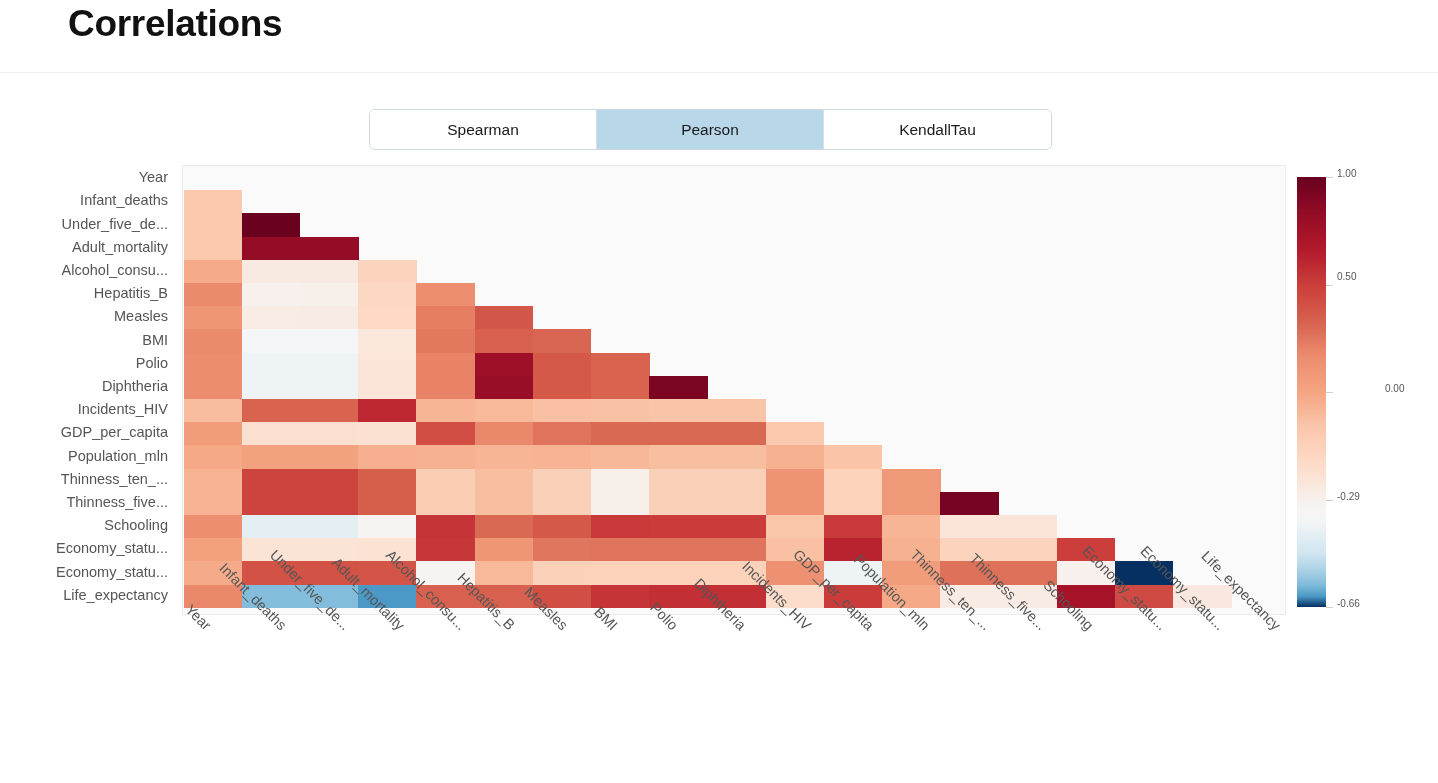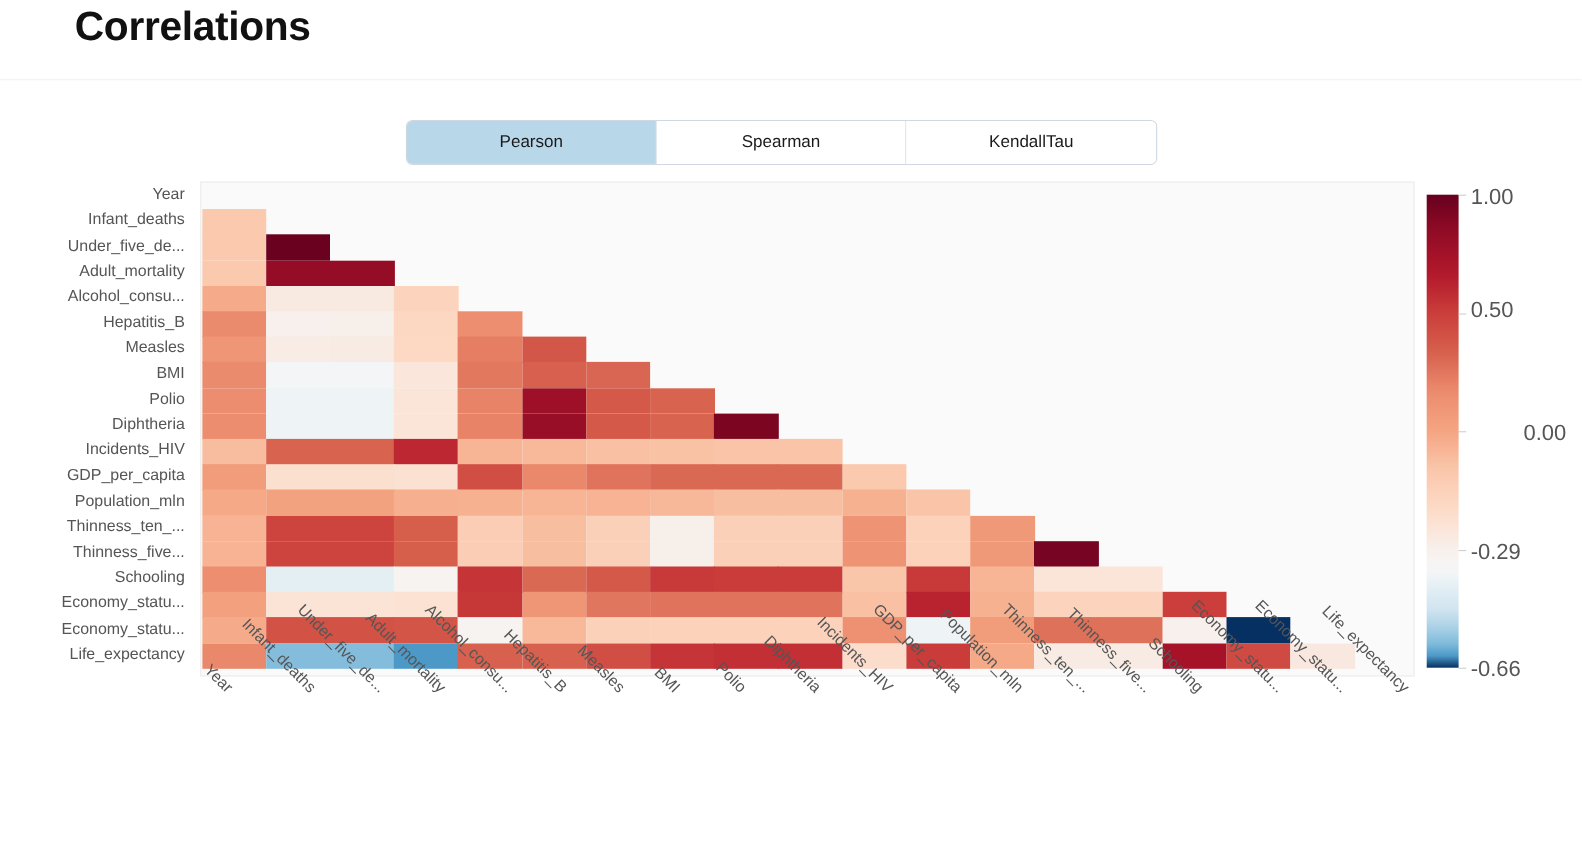--- a/index.html
+++ b/index.html
@@ -83,40 +83,40 @@
   .colorbar {
     position: absolute; left: 0; top: 0;
     width: 29px; height: 430px;
   }
   .cb-tick {
     position: absolute; left: 29px;
     width: 7px; height: 1px; background: #cfcfcf;
   }
   .cb-label {
     position: absolute; left: 40px;
-    font-size: 20px; color: #555555;
+    font-size: 10px; color: #555555;
     transform: translateY(-9px);
     white-space: nowrap;
   }
 </style>
 </head>
 <body>
 
 <div id="app">
 
   <div class="header">
     <div class="page-title">Correlations</div>
   </div>
 
   <div class="tabgroup" id="tabgroup">
+      <div class="tab">
+        <span>Spearman</span>
+      </div>
       <div class="tab active">
         <span>Pearson</span>
-      </div>
-      <div class="tab">
-        <span>Spearman</span>
       </div>
       <div class="tab">
         <span>KendallTau</span>
       </div>
     </div>
 
   <div class="ylabels" id="ylabels">
       <div class="ylabel" style="top: 0.0999999px;">Year</div>
       <div class="ylabel" style="top: 23.3px;">Infant_deaths</div>
       <div class="ylabel" style="top: 46.5px;">Under_five_de...</div>

